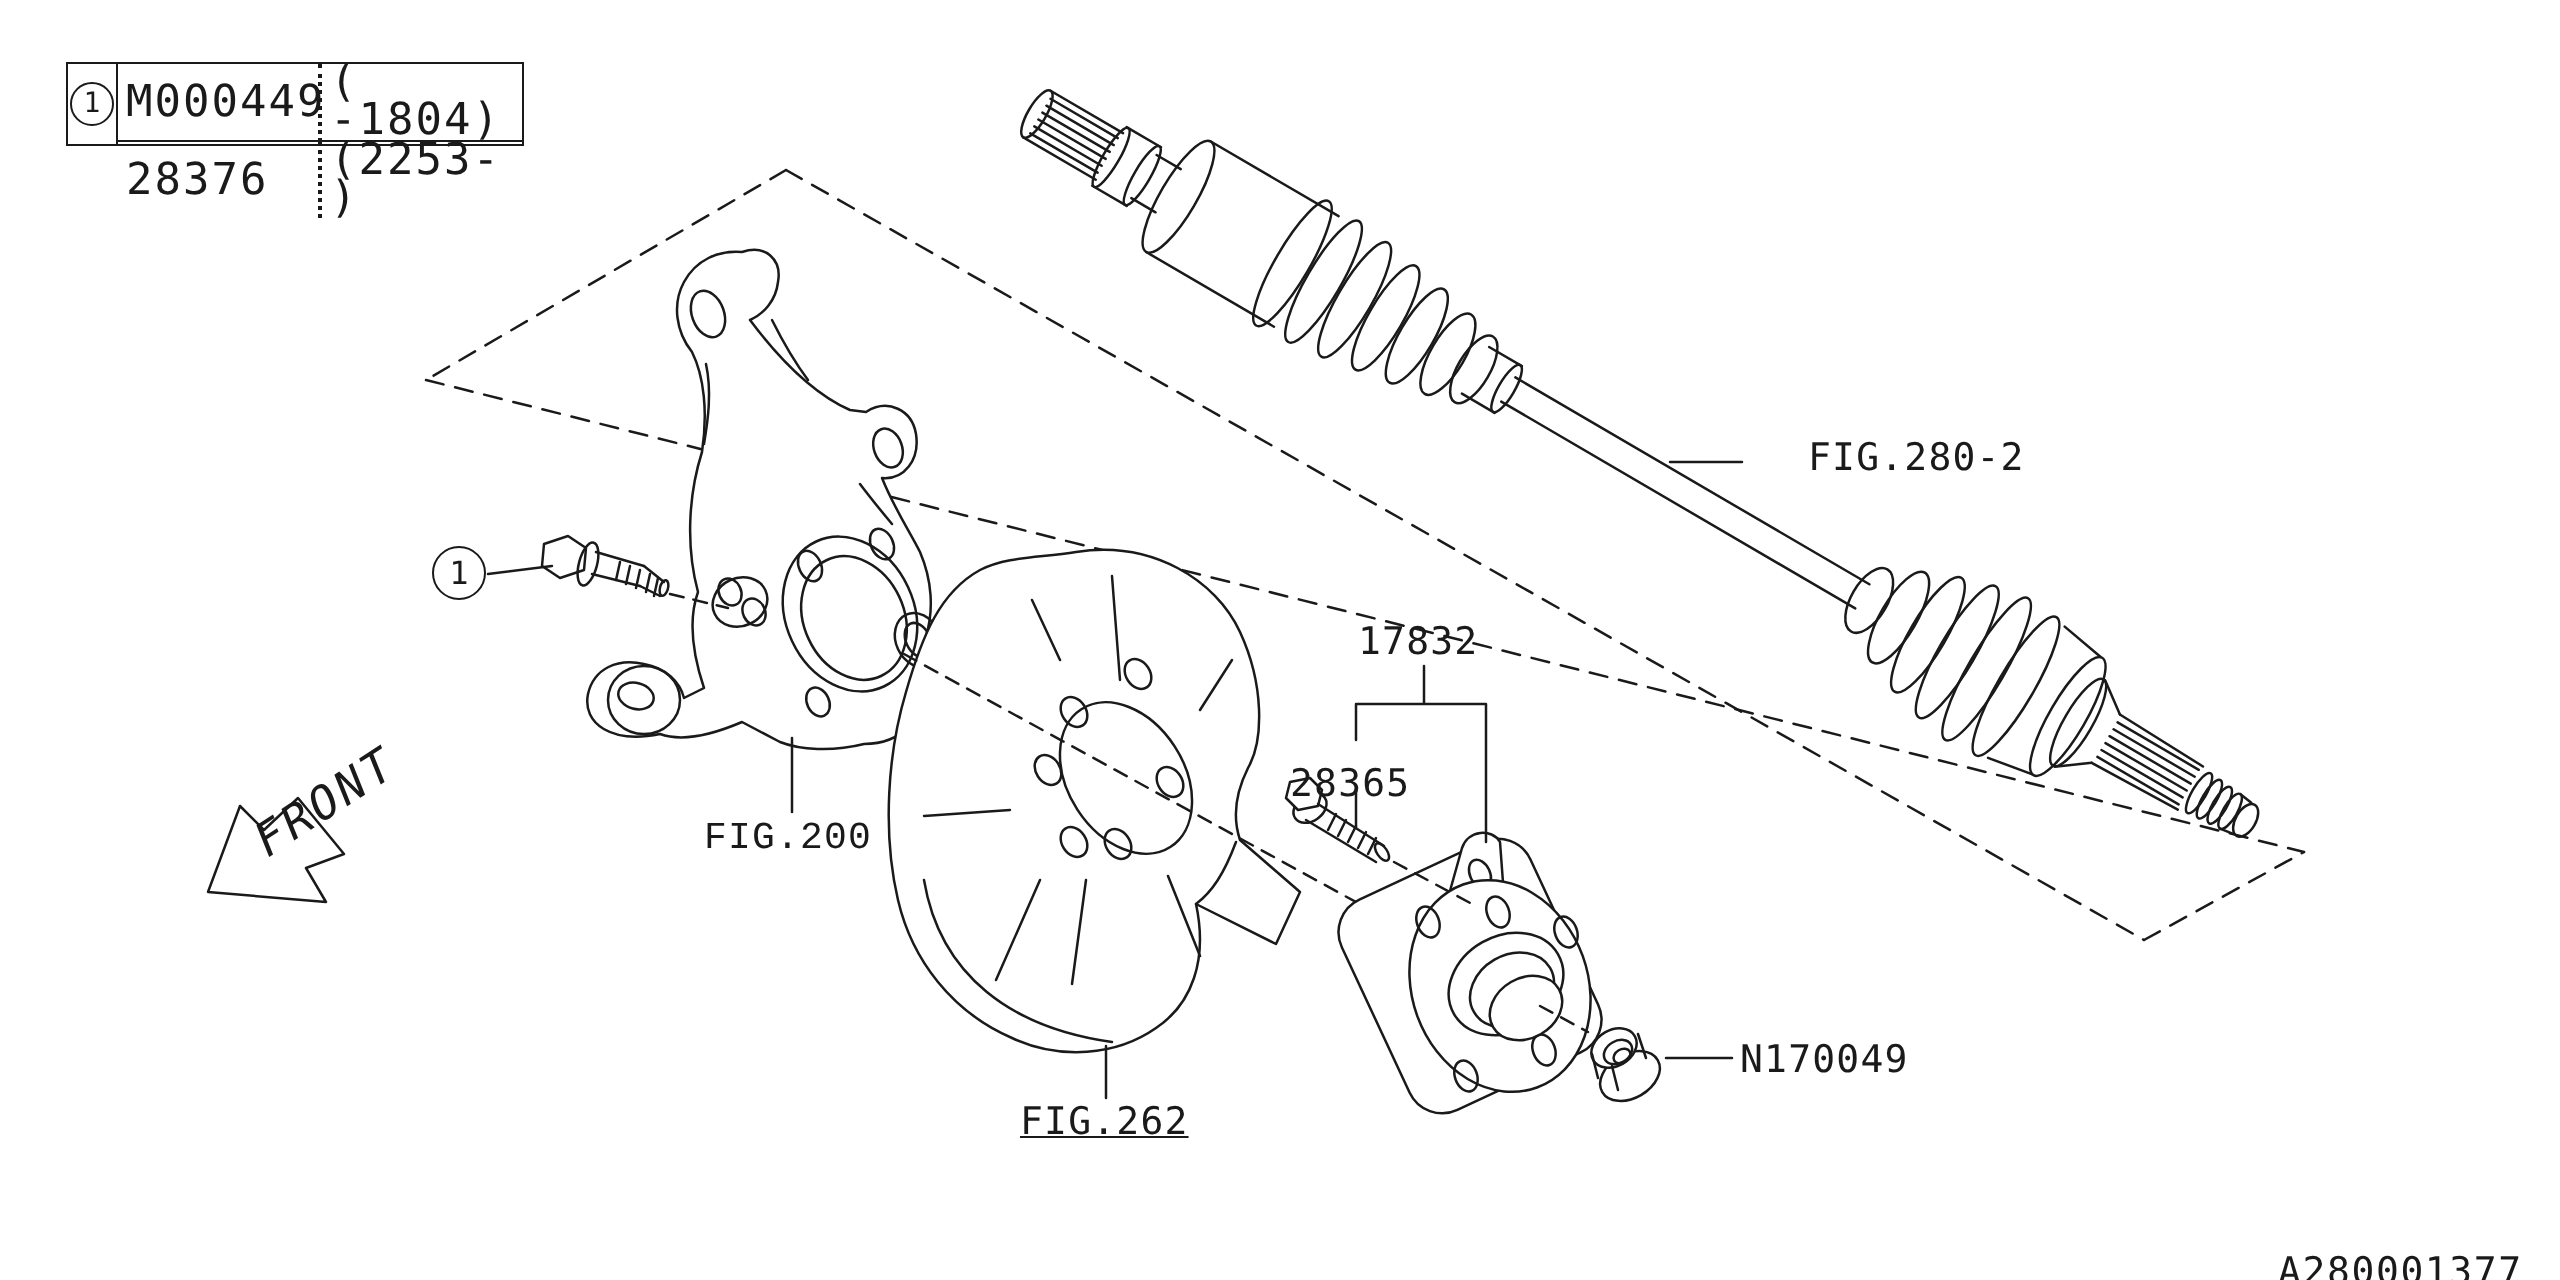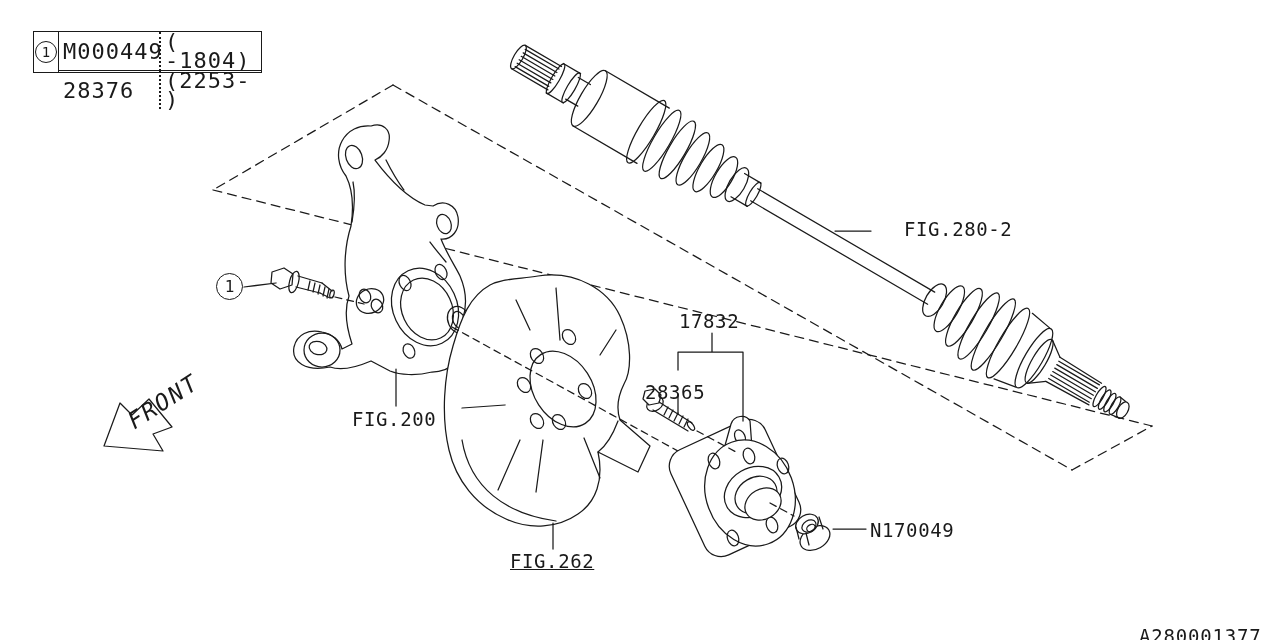--- a/index.html
+++ b/index.html
@@ -196,21 +196,21 @@
     <div class="rt-grid">
       <div class="rt-cell rt-r1">M000449</div>
       <div class="rt-cell rt-r1 rt-c3">( -1804)</div>
       <div class="rt-cell">28376</div>
       <div class="rt-cell rt-c3">(2253- )</div>
     </div>
   </div>
 
   <div class="callout-float">1</div>
 
-  <div class="lbl" style="left:352px;top:409px;">FIG.200</div>
+  <div class="lbl" style="left:352px;top:409px;font-family:Liberation Mono, monospace;">FIG.200</div>
   <div class="lbl" style="left:510px;top:551px;text-decoration:underline;">FIG.262</div>
   <div class="lbl" style="left:876px;top:219px;margin-left:28px;">FIG.280-2</div>
   <div class="lbl" style="left:679px;top:311px;">17832</div>
   <div class="lbl" style="left:645px;top:350px;margin-top:32px;">28365</div>
   <div class="lbl" style="left:870px;top:520px;">N170049</div>
 
   <div class="front-label">FRONT</div>
 
   <div class="diagram-id">A280001377</div>
 

